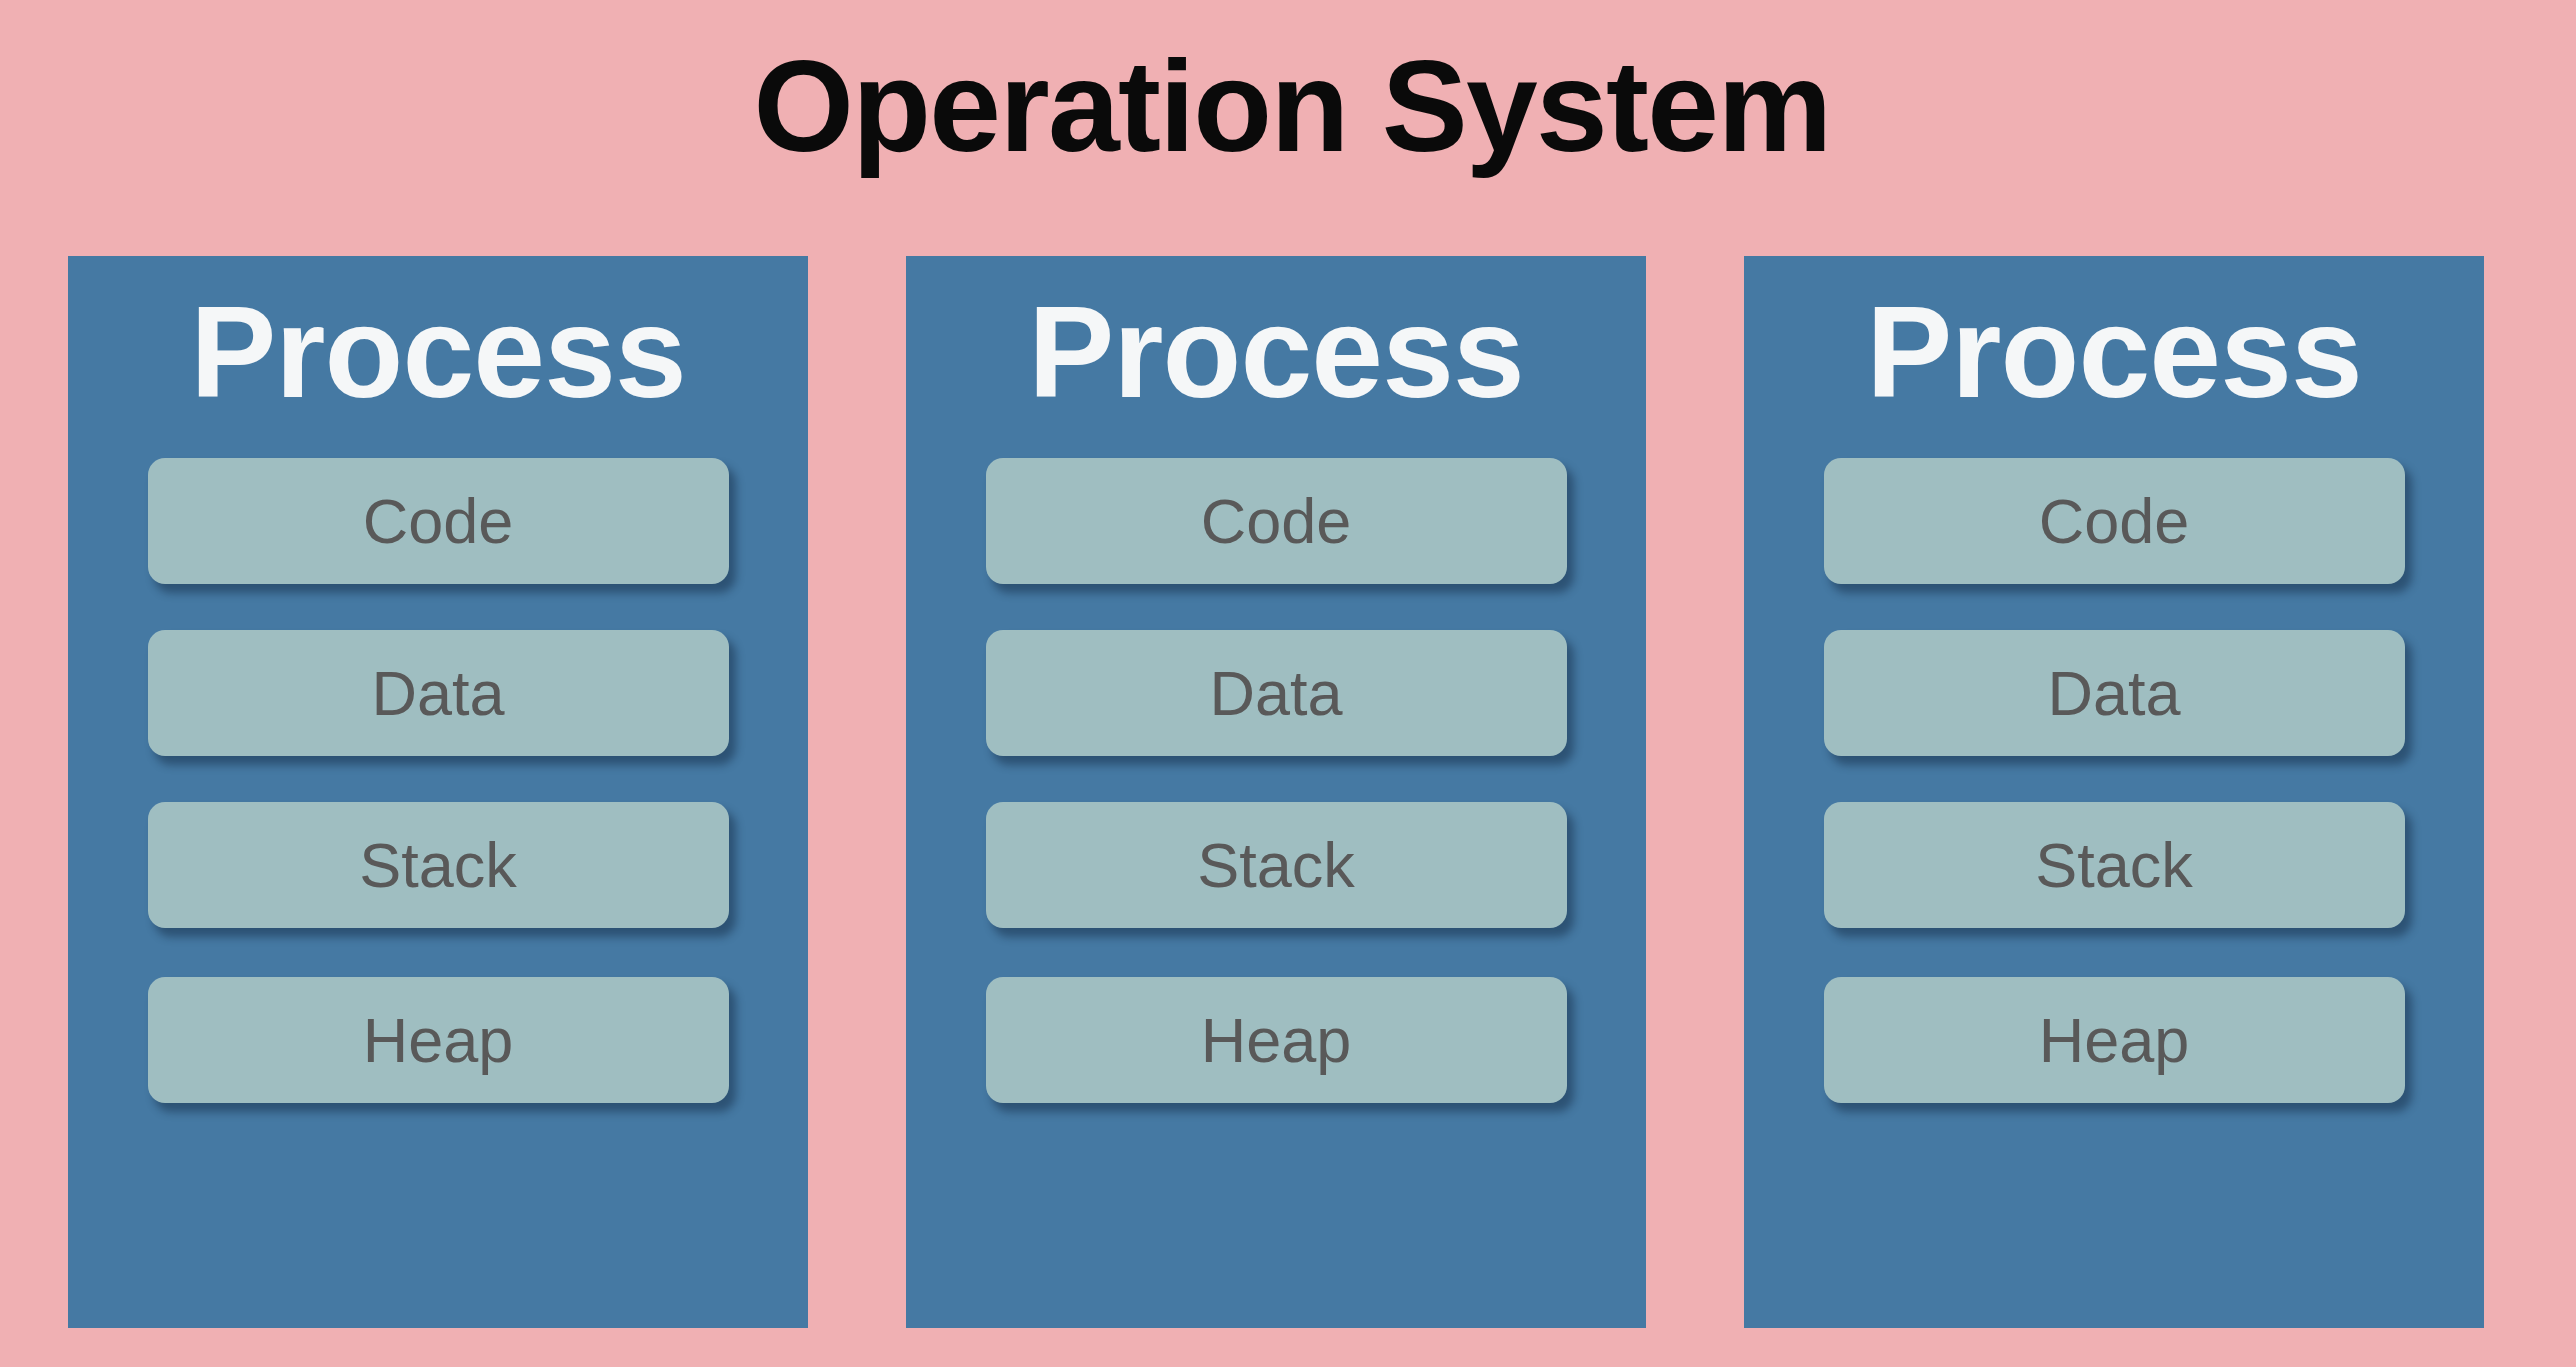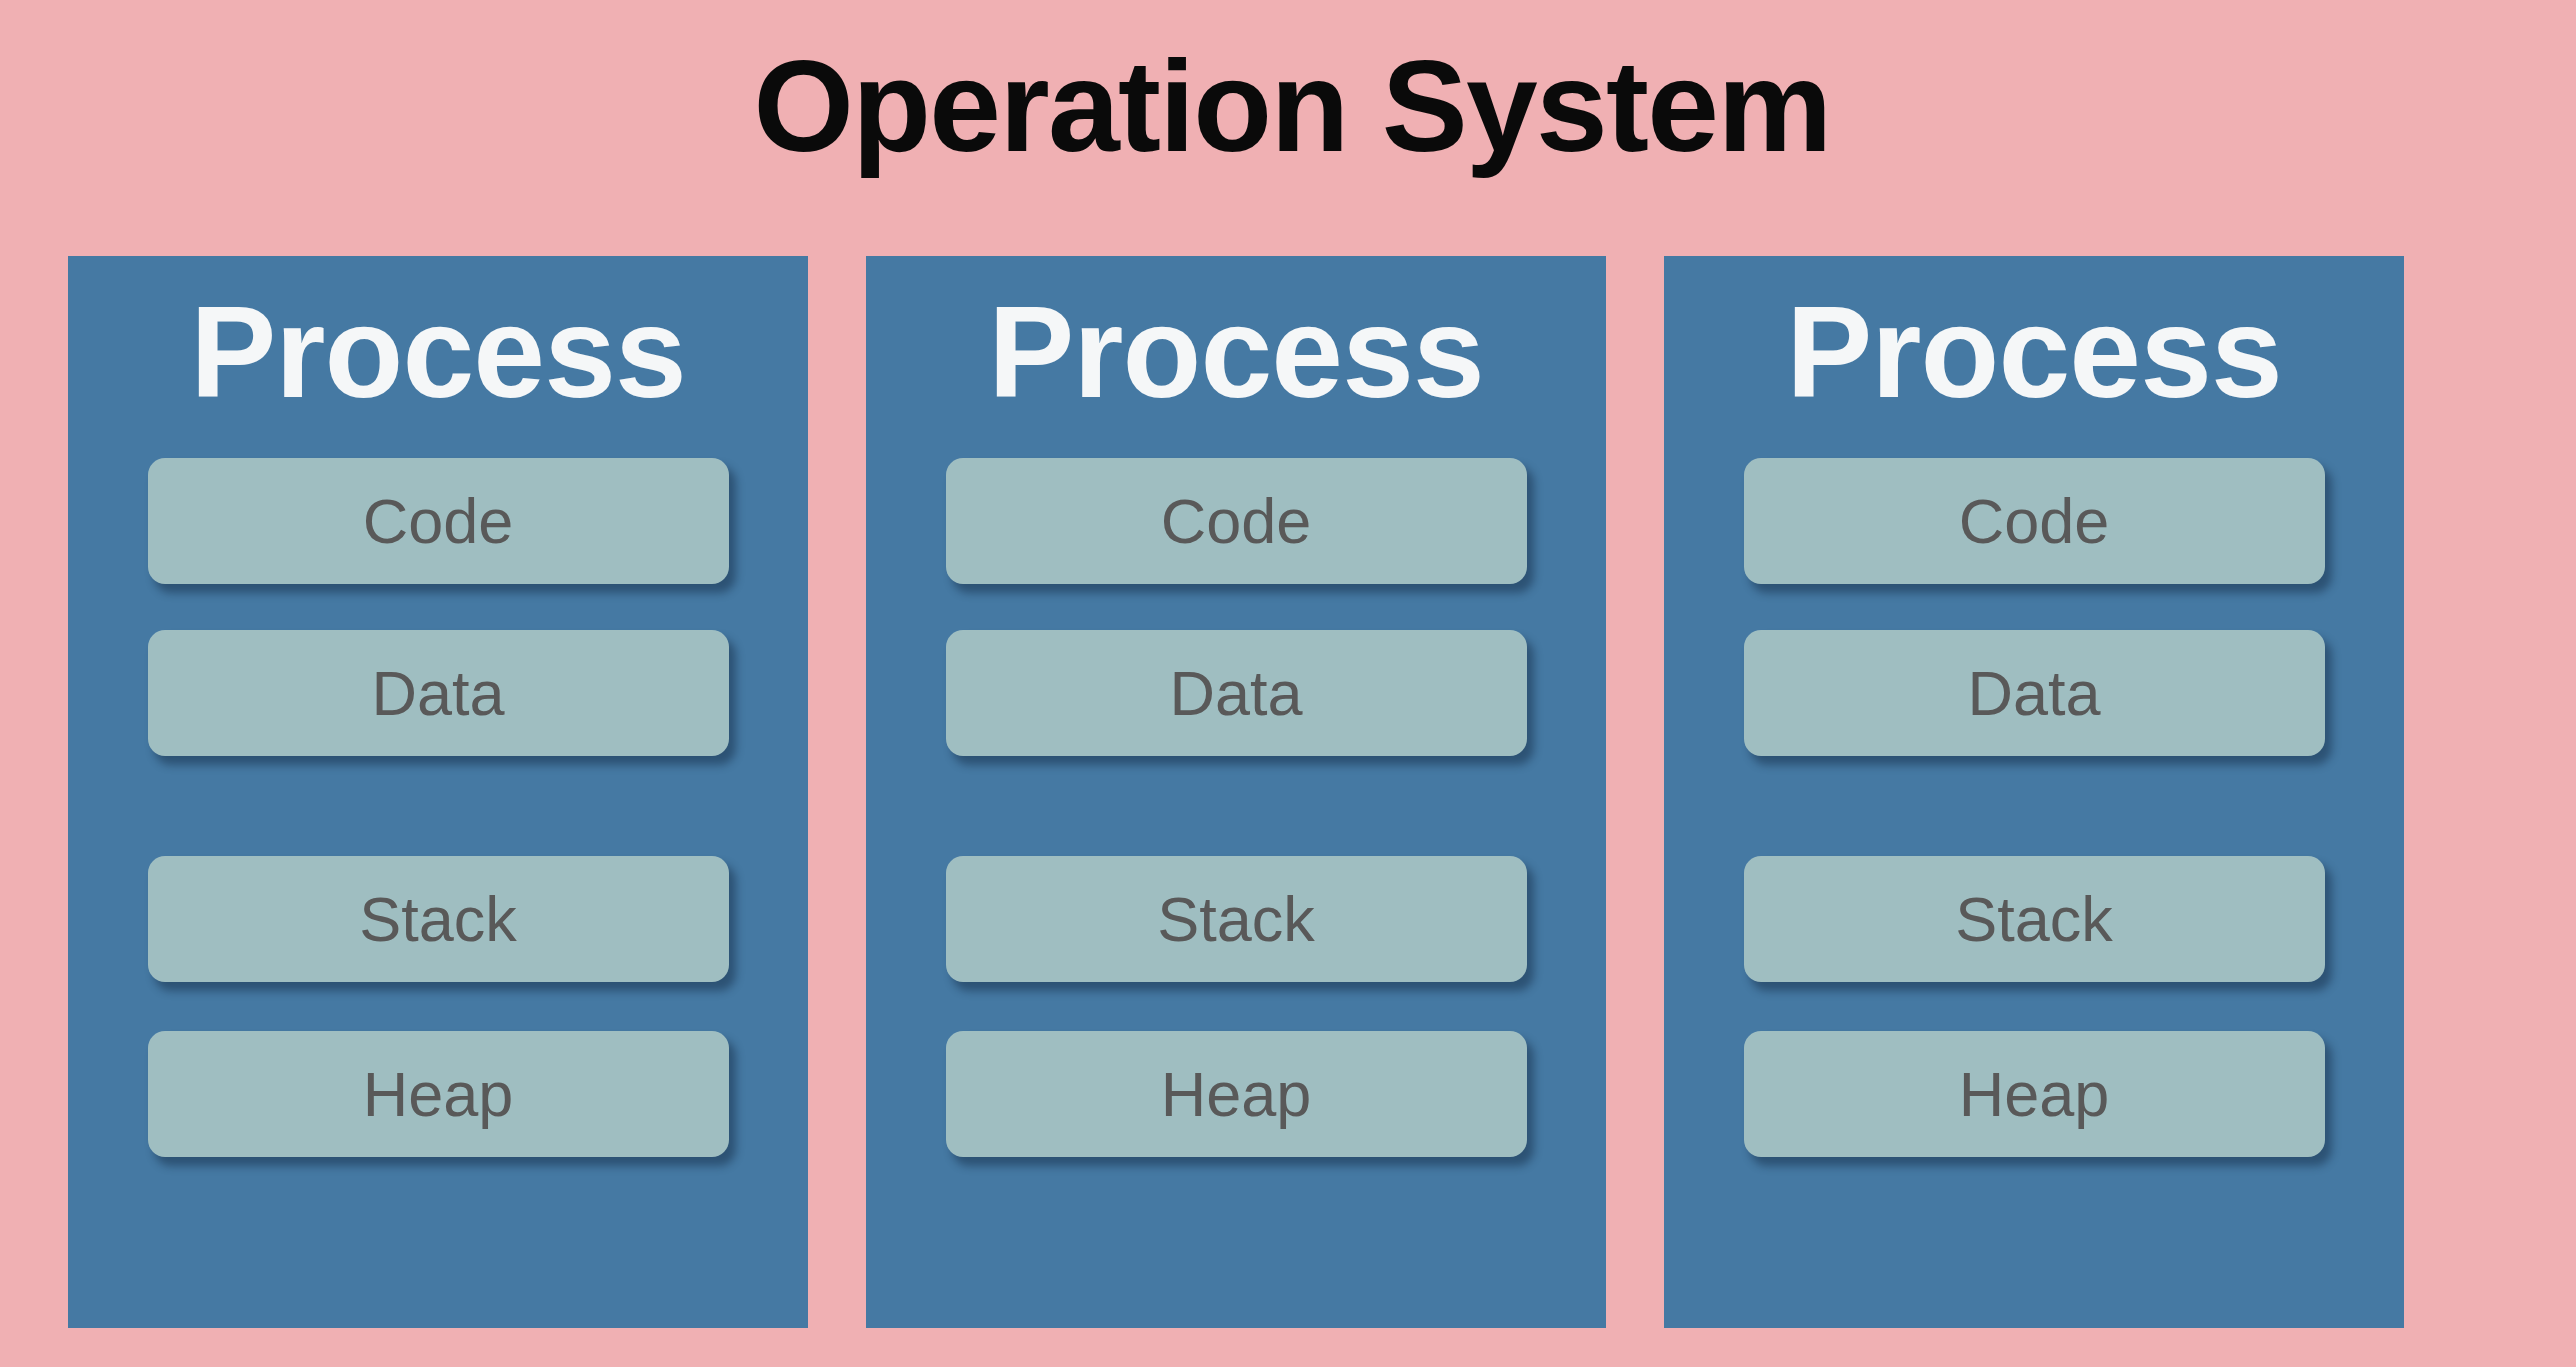--- a/index.html
+++ b/index.html
@@ -30,21 +30,21 @@
     letter-spacing:-1.7px;
     color:var(--title_text);
     line-height:1.2;
     padding-left:8px;
   }
   .panels{
     position:absolute;
     left:68px; top:227px;
     width:2440px; height:1072px;
     display:flex;
-    gap:58px;
+    gap:98px;
   }
   .panel{
     width:740px; height:1072px;
     background:var(--panel);
     display:flex;
     flex-direction:column;
     align-items:center;
   }
   .panel-title{
     margin-top:26px;
@@ -62,21 +62,21 @@
     box-shadow:6.9px 8.6px 8.6px var(--shadow);
     display:flex;
     align-items:center;
     justify-content:center;
     font-size:63px;
     font-weight:400;
     color:var(--segment_text);
   }
   .segment.s0{ margin-top:34px; }
   .segment.s1{ margin-top:46px; }
-  .segment.s2{ margin-top:100px; }
+  .segment.s2{ margin-top:46px; }
   .segment.s3{ margin-top:49px; }
 </style>
 </head>
 <body>
 
 <main class="diagram">
   <h1 class="page-title">Operation System</h1>
 
   <div class="panels">
 

